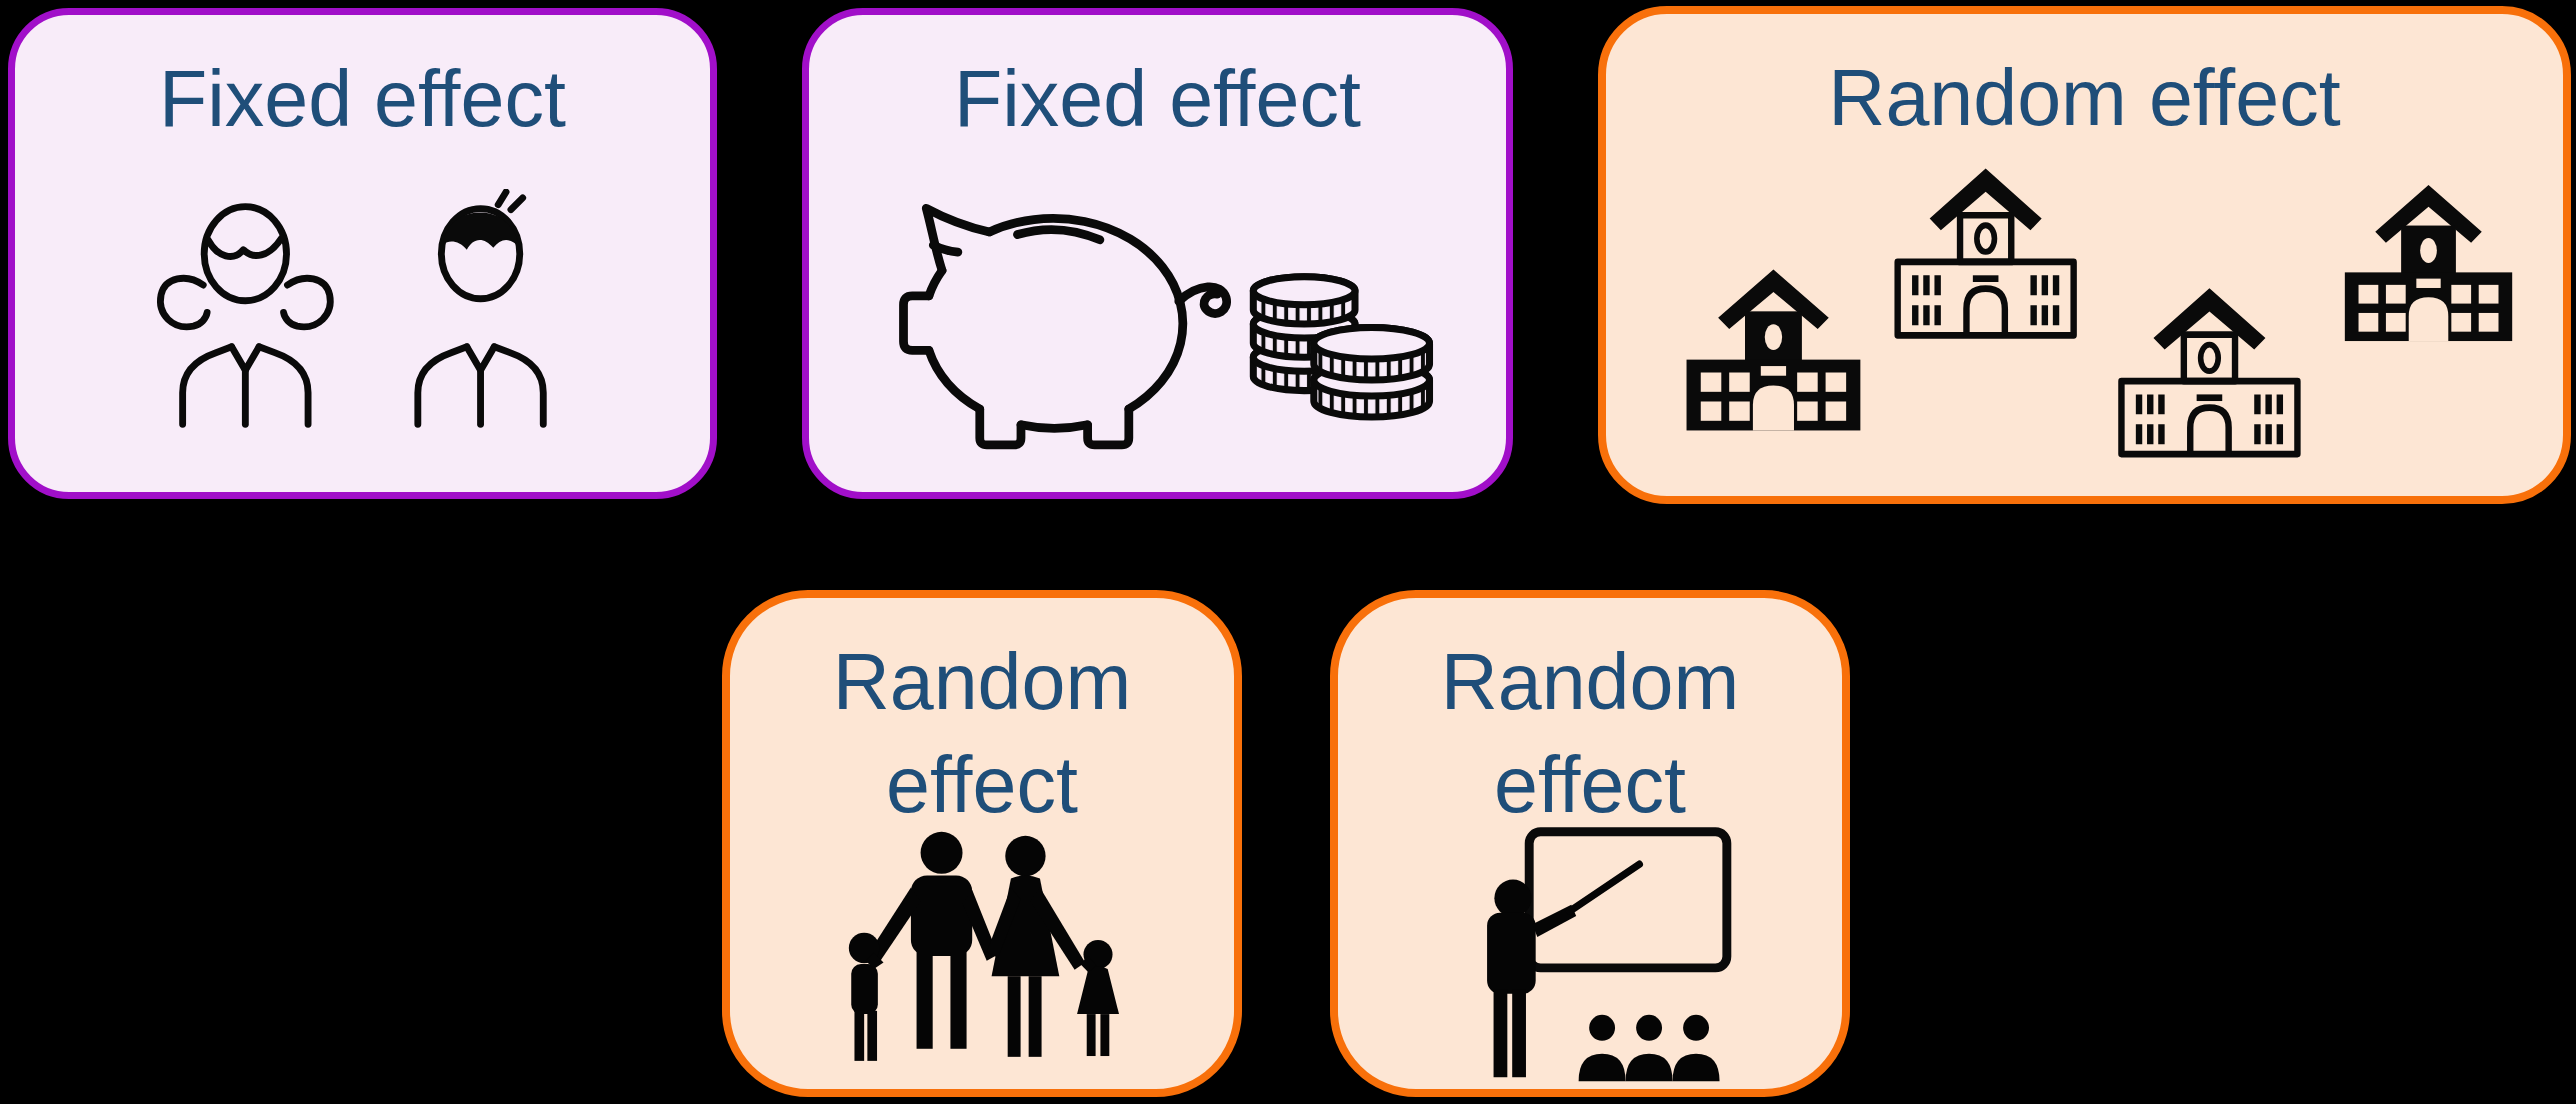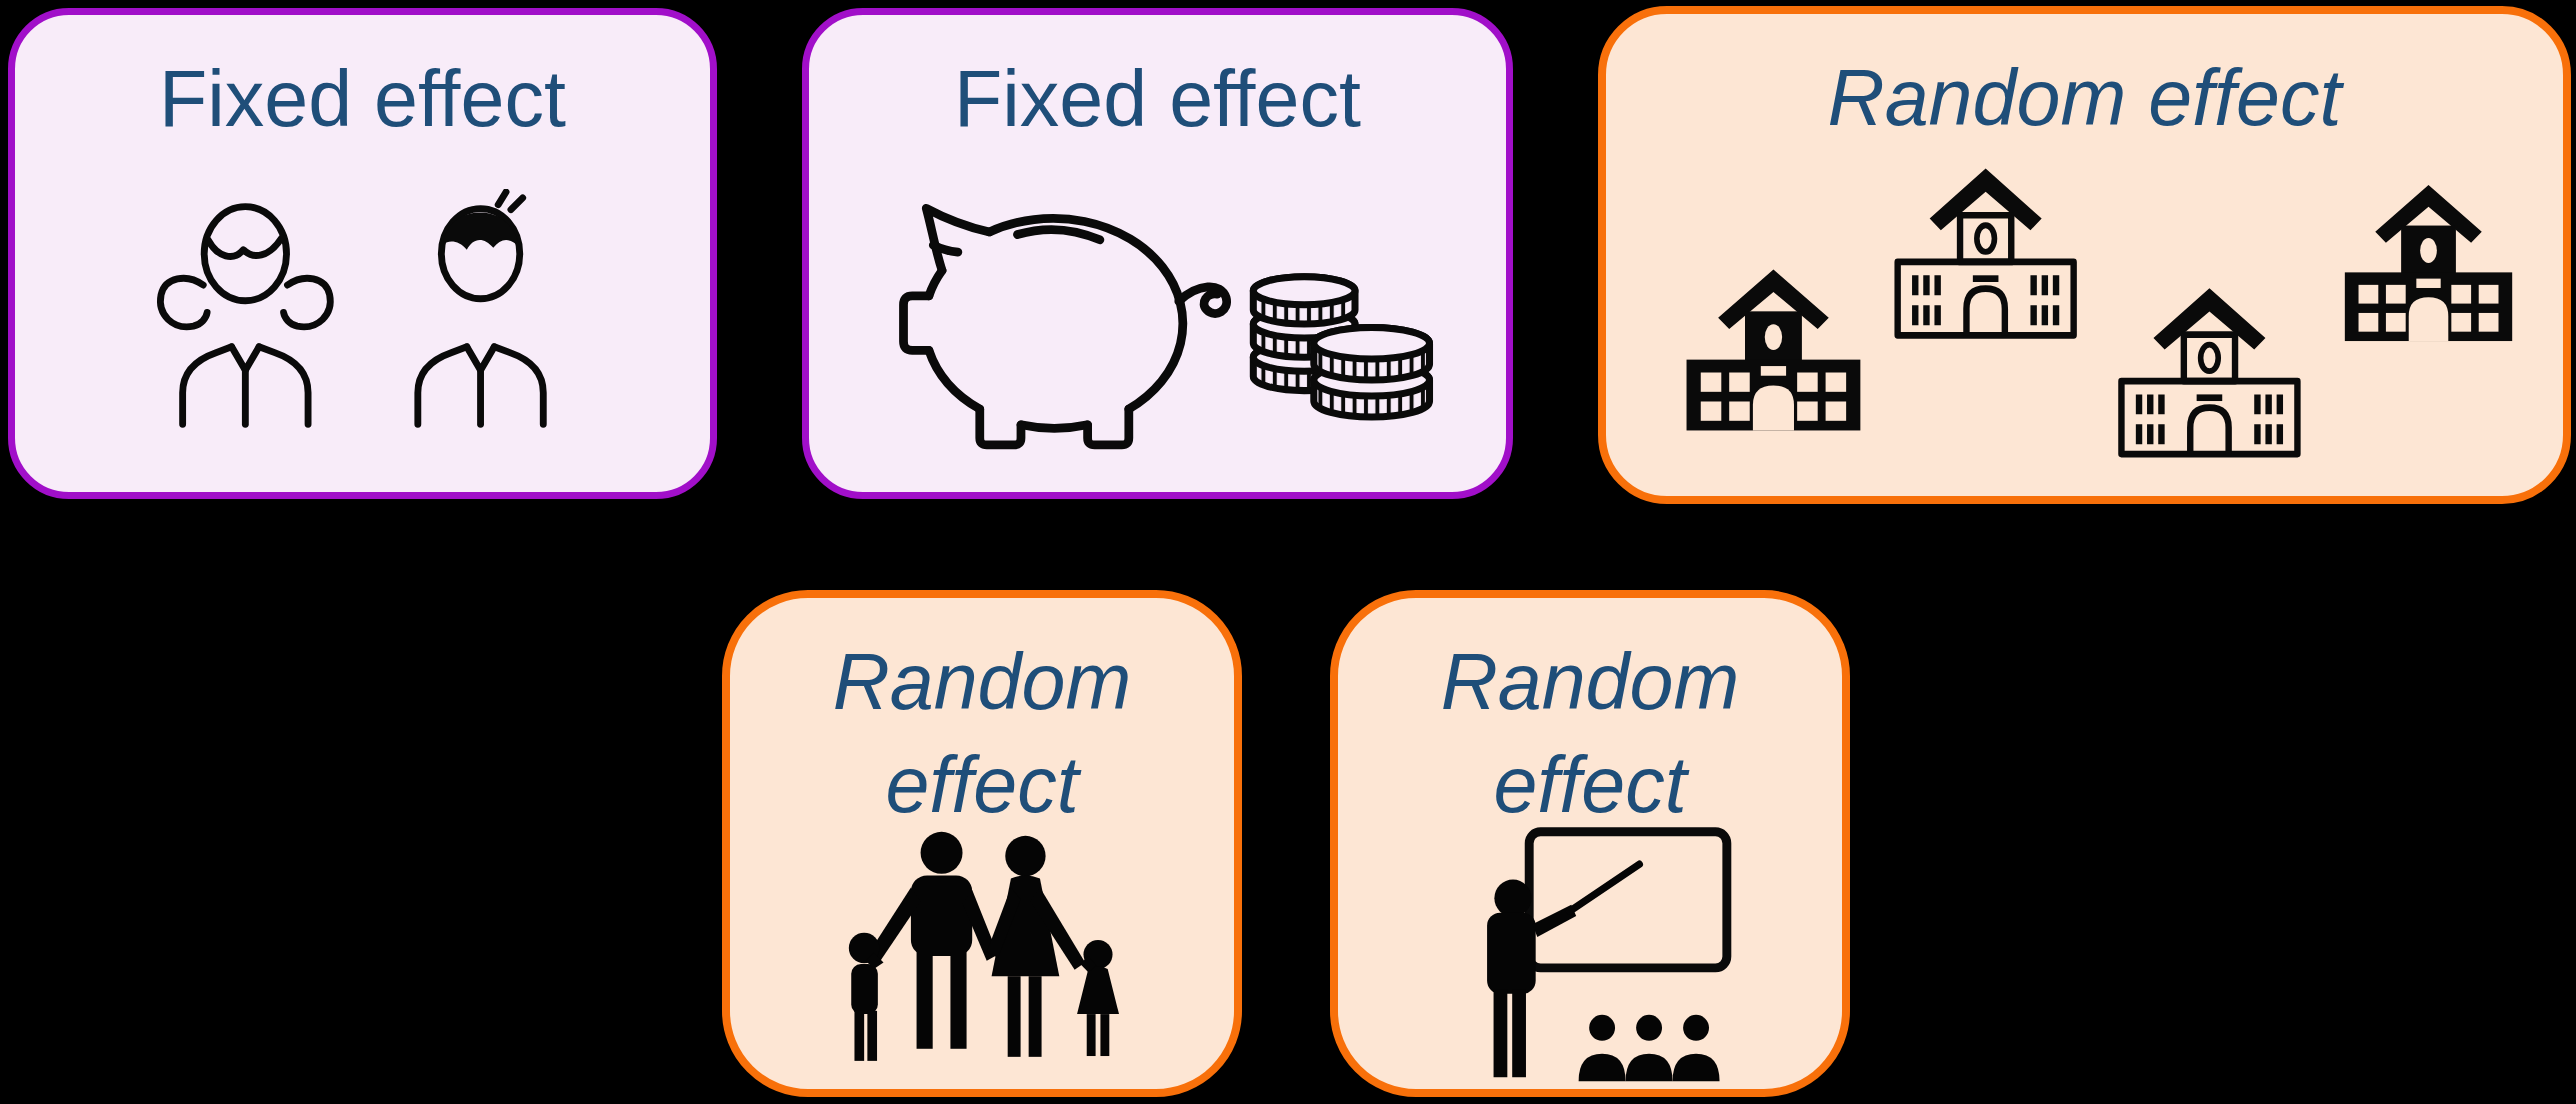--- a/index.html
+++ b/index.html
@@ -1,20 +1,20 @@
 <!DOCTYPE html>
 <html style="--ffill: #F8ECF9; --fborder: #A10FC9; --rfill: #FDE6D4; --rborder: #F8700A; --title: #1F4E79;"><head>
 <meta charset="utf-8">
 <style>
   html,body{margin:0;padding:0;background:#000;}
   #canvas{position:relative;width:2576px;height:1105px;background:#000;overflow:hidden;
           font-family:"Liberation Sans",sans-serif;}
   .card{position:absolute;box-sizing:border-box;border-style:solid;}
   .v-fixed{background:var(--ffill,#F8ECF9);border-color:var(--fborder,#A10FC9);border-width:7.9px;border-radius:61px;}
-  .v-random{background:var(--rfill,#FDE6D4);border-color:var(--rborder,#F8700A);border-width:8.8px;border-radius:69px;font-style:italic;}
+  .v-random{background:var(--rfill,#FDE6D4);border-color:var(--rborder,#F8700A);border-width:8.8px;border-radius:69px;}
   #card1{left:7.9px;top:7.9px;width:709px;height:491px;}
   #card2{left:802px;top:7.9px;width:711px;height:491px;}
   #card3{left:1598px;top:5.9px;width:973px;height:498px;}
   #card4{left:722px;top:590px;width:520px;height:507px;border-radius:86px;}
   #card5{left:1330px;top:590px;width:520px;height:507px;border-radius:86px;}
   .title{padding-top:33px;text-align:center;font-size:79px;line-height:1.3;
          color:var(--title,#1F4E79);}
   #card4 .title,#card5 .title{padding-left:33px;padding-right:33px;}
   .icon{position:absolute;}
   #card1 .icon{left:122px;top:174px;width:447px;height:245px;}

